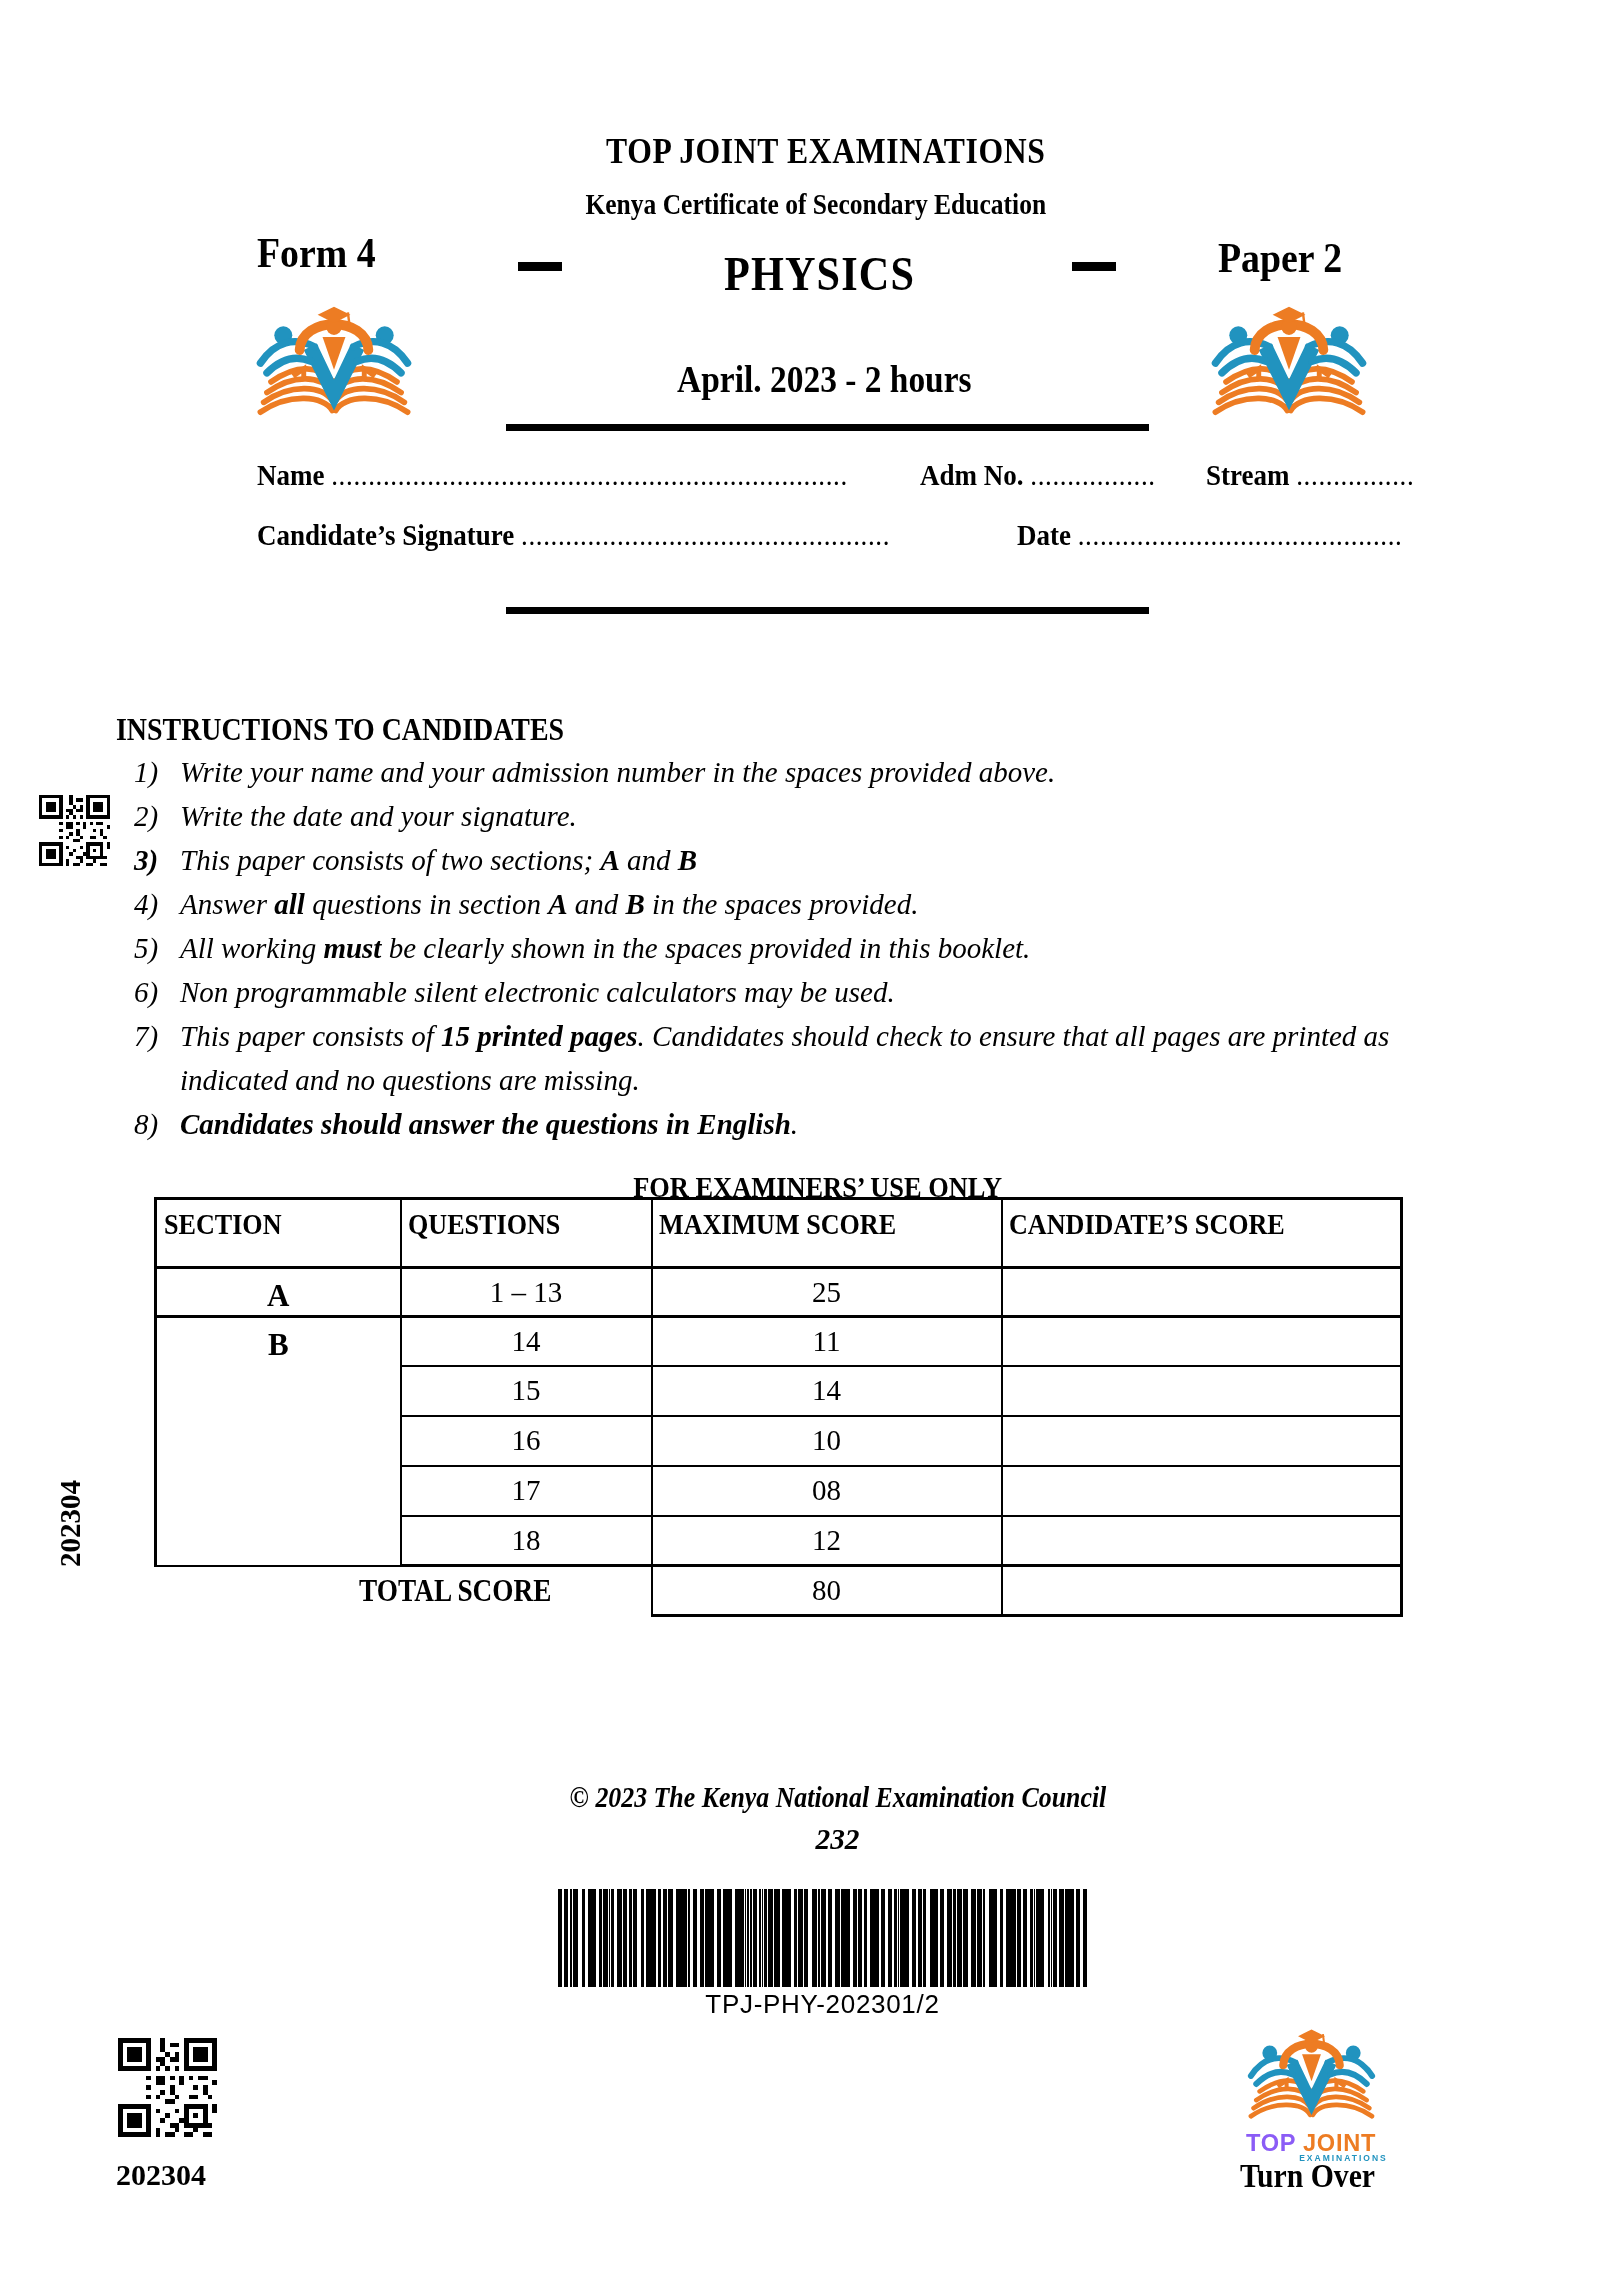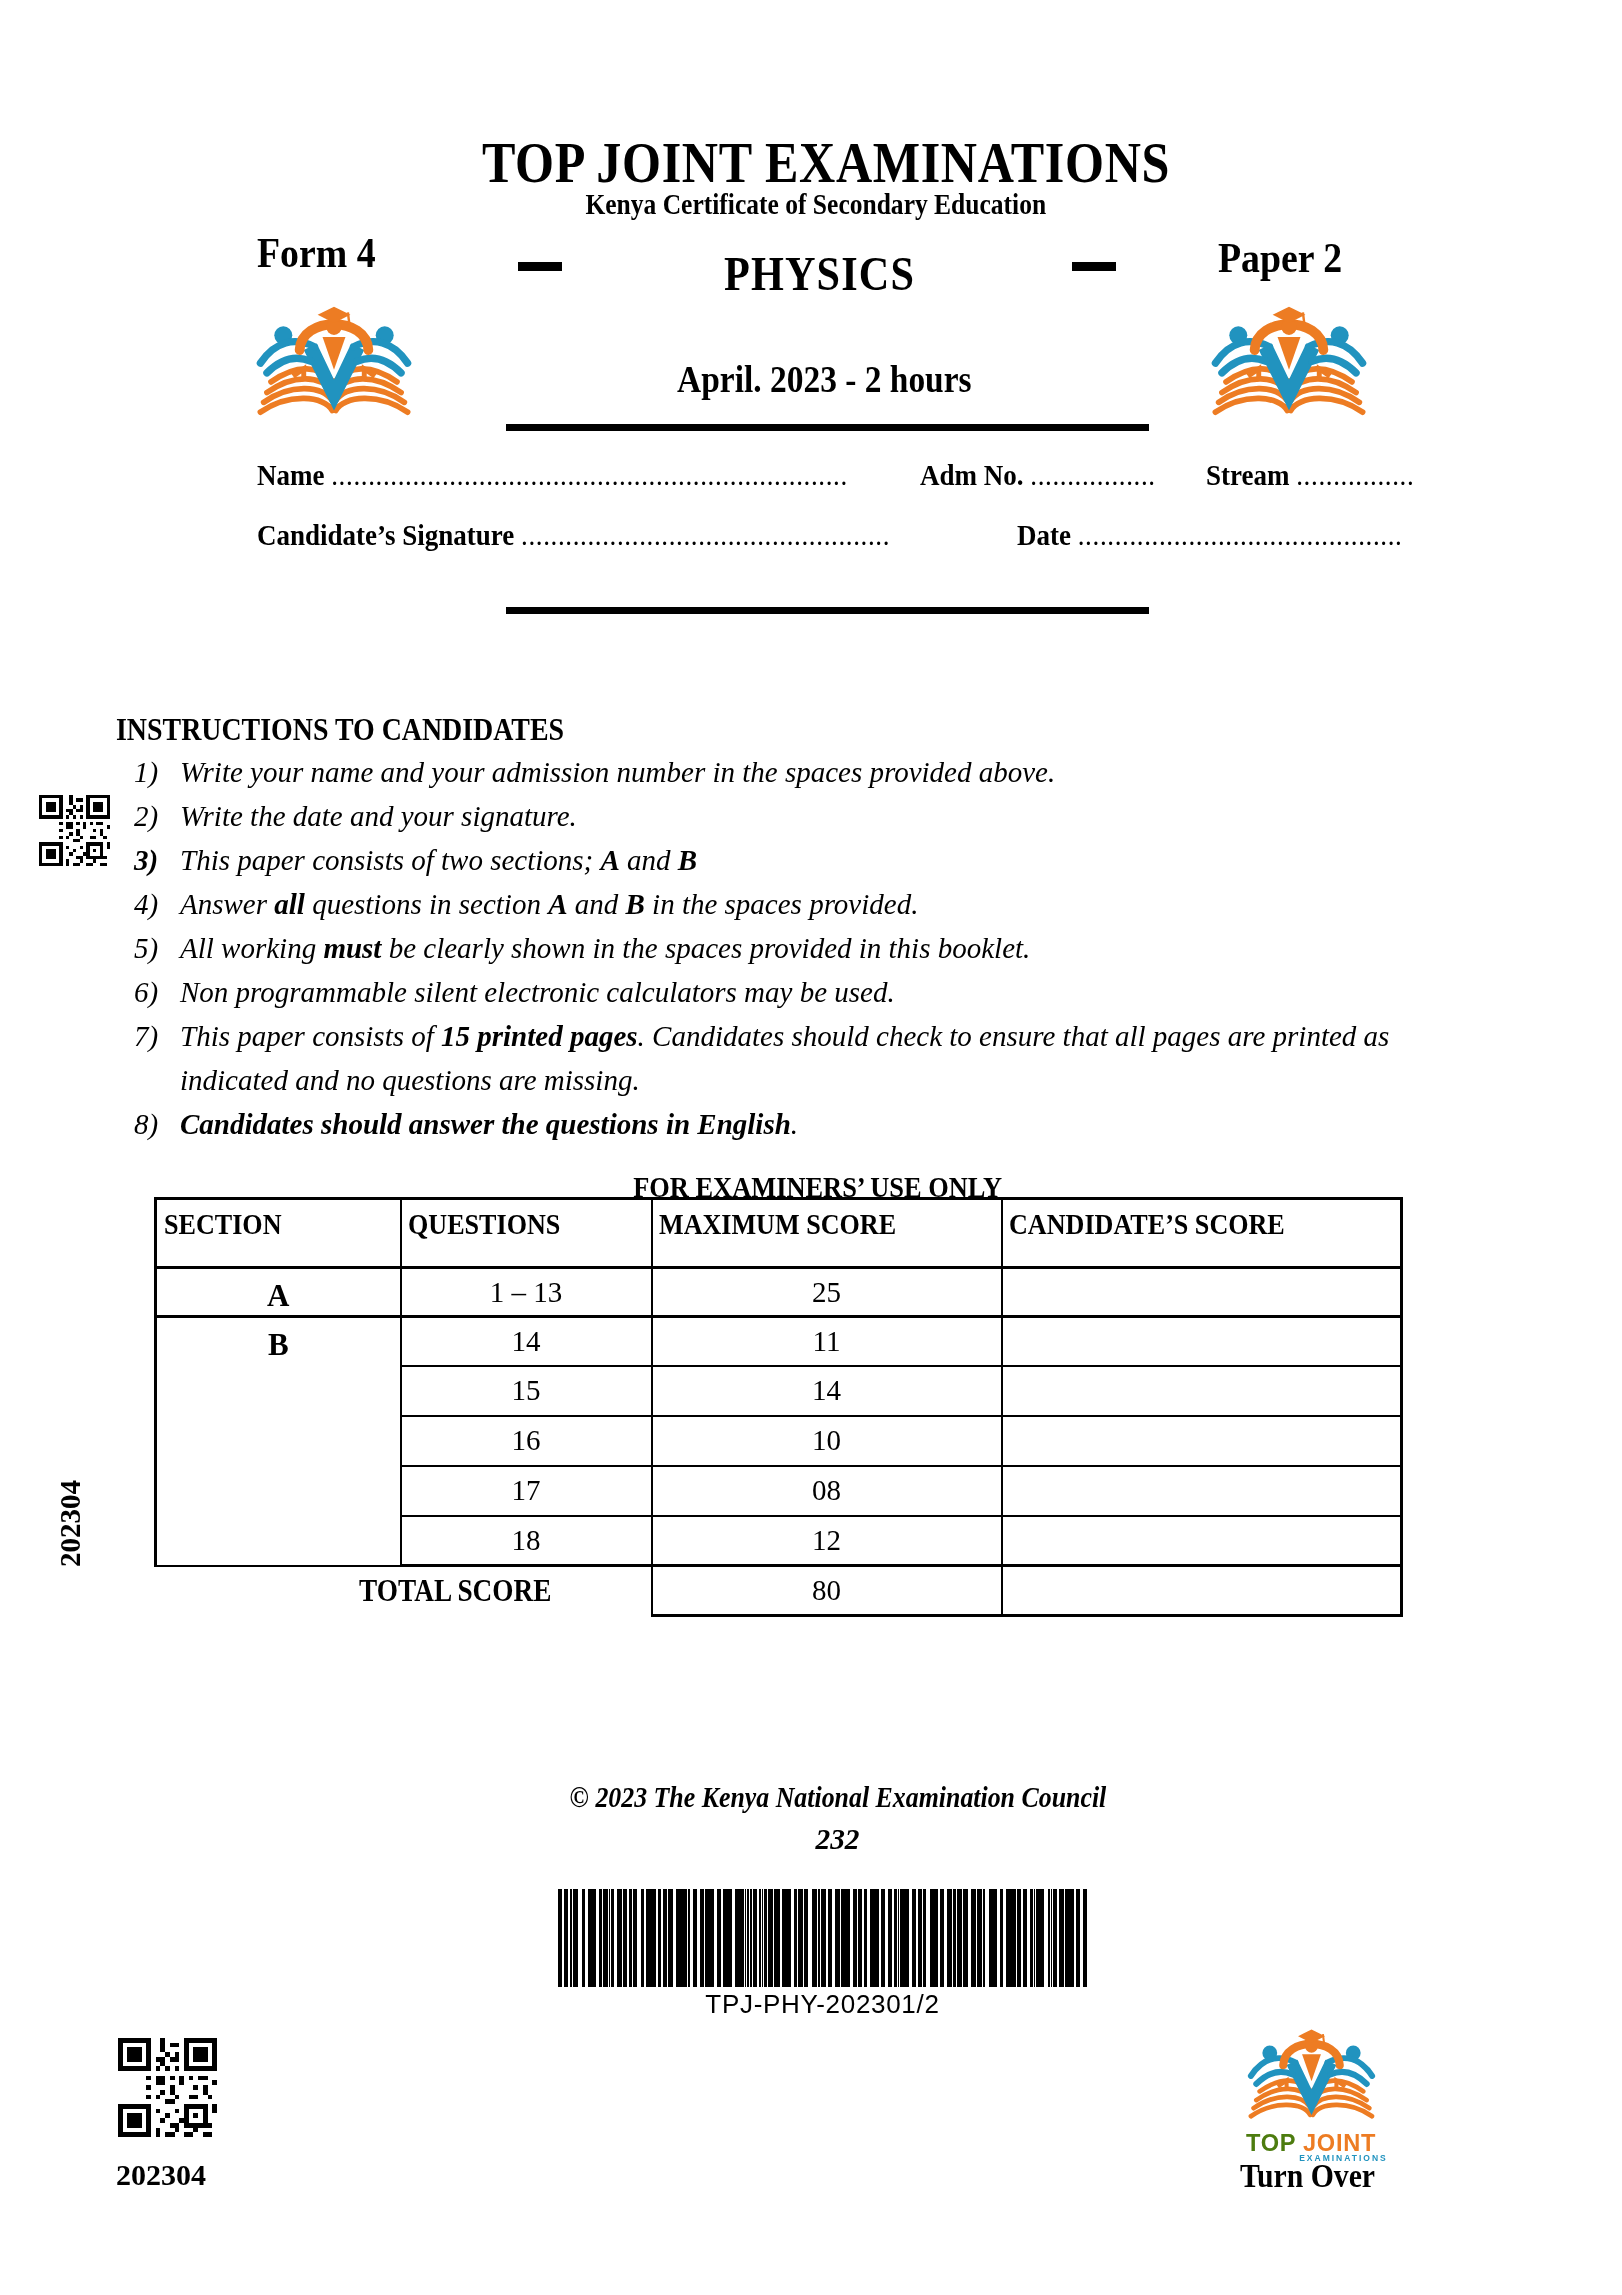--- a/index.html
+++ b/index.html
@@ -3,21 +3,21 @@
 <meta charset="utf-8">
 <style>
   html,body{margin:0;padding:0;background:#fff;}
   #page{position:relative;width:1623px;height:2295px;background:#ffffff;overflow:hidden;
         font-family:"Liberation Serif",serif;color:#000;}
   .abs{position:absolute;}
   .cond{display:inline-block;transform:scaleX(.88);transform-origin:center;}
   .cond-l{display:inline-block;transform:scaleX(.9);transform-origin:left center;}
   .b{font-weight:bold;}
   
-  #main-title{left:29px;right:0;top:130px;text-align:center;font-size:57px;font-weight:bold;letter-spacing:0.7px;}
+  #main-title{left:29px;right:0;top:130px;text-align:center;font-size:36px;font-weight:bold;letter-spacing:0.7px;}
   #sub-title{left:8px;right:0;top:188px;text-align:center;font-size:29px;font-weight:bold;}
   #form-label{left:257px;top:229px;font-size:42px;font-weight:bold;}
   #subject-label{left:15.7px;right:0;top:246px;text-align:center;font-size:48px;font-weight:bold;letter-spacing:1.3px;}
   #paper-label{left:1218px;top:234px;font-size:42px;font-weight:bold;}
   .dash{background:#000;width:44px;height:9.2px;}
   #dash-1{left:518px;top:262px;}
   #dash-2{left:1072px;top:262px;}
   #session-line{left:25px;right:0;top:357px;text-align:center;font-size:38px;font-weight:bold;}
   .rule{background:#000;height:6.5px;width:643px;left:506px;}
   #rule-top{top:424px;}
@@ -62,21 +62,21 @@
      repeating-linear-gradient(90deg,#000 0 2.6px,transparent 2.6px 5.9px),
      repeating-linear-gradient(90deg,#000 0 1.3px,transparent 1.3px 8.5px),
      repeating-linear-gradient(90deg,#000 0 3.9px,transparent 3.9px 15px),
      repeating-linear-gradient(90deg,#000 0 2px,transparent 2px 24px);}
   #barcode-text{left:558px;top:1989px;width:529px;text-align:center;font-family:"Liberation Sans",sans-serif;font-size:26px;letter-spacing:0.7px;}
   #serial-bottom{left:116px;top:2158px;font-size:30px;font-weight:bold;}
   #serial-side{left:54px;top:1567px;transform:rotate(-90deg);transform-origin:0 0;font-size:29px;font-weight:bold;white-space:nowrap;}
   #footer-logo{left:1216px;top:2015px;width:190px;text-align:center;}
   #footer-logo svg{width:135px;height:115px;}
   #wordmark{font-family:"Liberation Sans",sans-serif;font-weight:bold;font-size:23.6px;letter-spacing:0.7px;line-height:22px;}
-  #wordmark .wm-top{color:#4d7c0f;}
+  #wordmark .wm-top{color:#8b5cf6;}
   #wordmark .wm-joint{color:#ED7C23;}
   #wordmark-sub{font-family:"Liberation Sans",sans-serif;font-weight:bold;font-size:8.5px;letter-spacing:2px;color:#2193BF;text-align:right;padding-right:18.3px;line-height:9.8px;}
   #turn-over{left:1240px;top:2158px;font-size:33px;font-weight:bold;}
 </style>
 </head>
 <body>
 
 <div id="page">
 
   <svg width="0" height="0" style="position:absolute">

